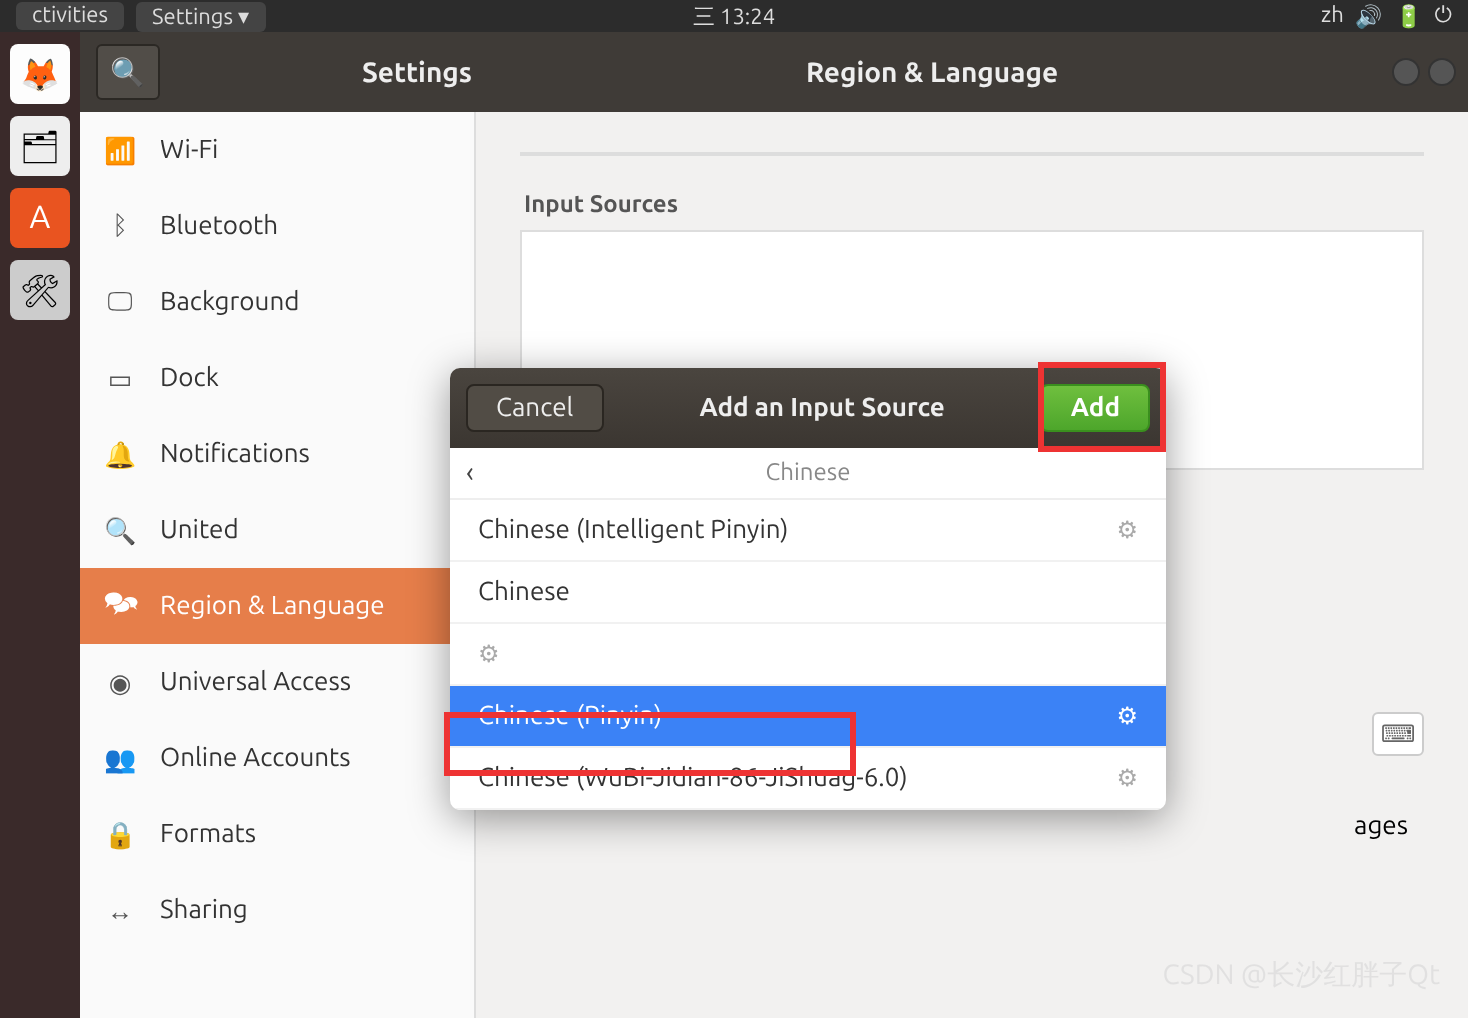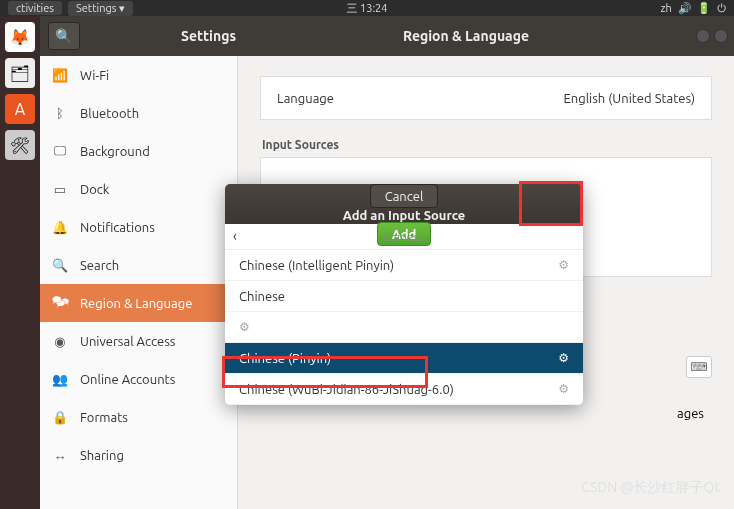--- a/index.html
+++ b/index.html
@@ -37,30 +37,30 @@
 
   .content { flex: 1; background: #f2f1f0; padding: 20px 22px; position: relative; }
   .card { border: 1px solid #ddd; background: #fff; }
   .row { display: flex; justify-content: space-between; align-items: center; padding: 14px 16px; border-bottom: 1px solid #ddd; font-size: 13px; color: #333; }
   .row:last-child { border-bottom: none; }
   .section-label { font-size: 12px; font-weight: bold; color: #555; margin: 18px 2px 6px; }
   .kbd-btn { position: absolute; right: 22px; top: 300px; width: 26px; height: 22px; border: 1px solid #ccc; background: #fff; border-radius: 3px; display: flex; align-items: center; justify-content: center; font-size: 12px; color: #666; }
 
   
   .modal { position: absolute; left: 225px; top: 184px; width: 358px; background: #fff; box-shadow: 0 4px 20px rgba(0,0,0,0.4); border-radius: 5px; overflow: hidden; }
-  .mheader { height: 40px; background: linear-gradient(#4a453f,#3b3631); display: flex; align-items: center; padding: 0 8px; flex-direction: column; }
+  .mheader { height: 40px; background: linear-gradient(#4a453f,#3b3631); display: flex; align-items: center; padding: 0 8px; }
   .mbtn { padding: 4px 14px; border-radius: 4px; font-size: 13px; border: 1px solid #2a2621; background: #514c45; color: #eee; }
   .mbtn.add { background: linear-gradient(#6fbf3e,#4da62b); border: 1px solid #3a8f1e; color: #fff; font-weight: bold; }
   .mtitle { flex: 1; text-align: center; color: #eee; font-size: 13px; font-weight: bold; }
 
   .mlist { max-height: 186px; overflow-y: auto; }
   .mlist-header { text-align: center; font-size: 12px; color: #888; padding: 6px 0; position: relative; border-bottom: 1px solid #eee; }
   .mlist-header .back { position: absolute; left: 8px; top: 4px; font-size: 14px; color: #444; }
   .mrow { display: flex; align-items: flex-start; justify-content: space-between; padding: 8px 14px; font-size: 13px; color: #333; border-bottom: 1px solid #f1f1f1; }
-  .mrow.selected { background: #0c4a6e; color: #fff; }
+  .mrow.selected { background: #3b82f6; color: #fff; }
   .mrow .gear { color: #aaa; font-size: 12px; }
   .mrow.selected .gear { color: #fff; }
 
   .highlight-red { position: absolute; border: 3px solid #e33; pointer-events: none; }
   .hl-add { left: 519px; top: 181px; width: 64px; height: 45px; }
   .hl-pin { left: 222px; top: 356px; width: 206px; height: 32px; }
 
   .watermark { position: absolute; right: 14px; bottom: 12px; font-size: 14px; color: rgba(220,220,220,0.8); pointer-events: none; }
 </style>
 </head>
@@ -115,21 +115,21 @@
         <div class="sitem">
           <span class="sicon">▭</span>
           <span>Dock</span>
         </div>
         <div class="sitem">
           <span class="sicon">🔔</span>
           <span>Notifications</span>
         </div>
         <div class="sitem">
           <span class="sicon">🔍</span>
-          <span>Search</span>
+          <span>United</span>
         </div>
         <div class="sitem active">
           <span class="sicon">🗫</span>
           <span>Region &amp; Language</span>
         </div>
         <div class="sitem">
           <span class="sicon">◉</span>
           <span>Universal Access</span>
         </div>
         <div class="sitem">
@@ -141,24 +141,20 @@
           <span>Formats</span>
         </div>
         <div class="sitem">
           <span class="sicon">↔</span>
           <span>Sharing</span>
         </div>
       </div>
 
     <div class="content">
       <div class="card">
-        <div class="row">
-          <span>Language</span>
-          <span>English (United States)</span>
-        </div>
       </div>
       <div class="section-label">Input Sources</div>
       <div class="card" style="height:120px"></div>
       <div class="kbd-btn">
         <span>⌨</span>
       </div>
       <div style="position:absolute; right:30px; top:350px; font-size:13px; color:#000000">ages</div>
     </div>
   </div>
 </div>

